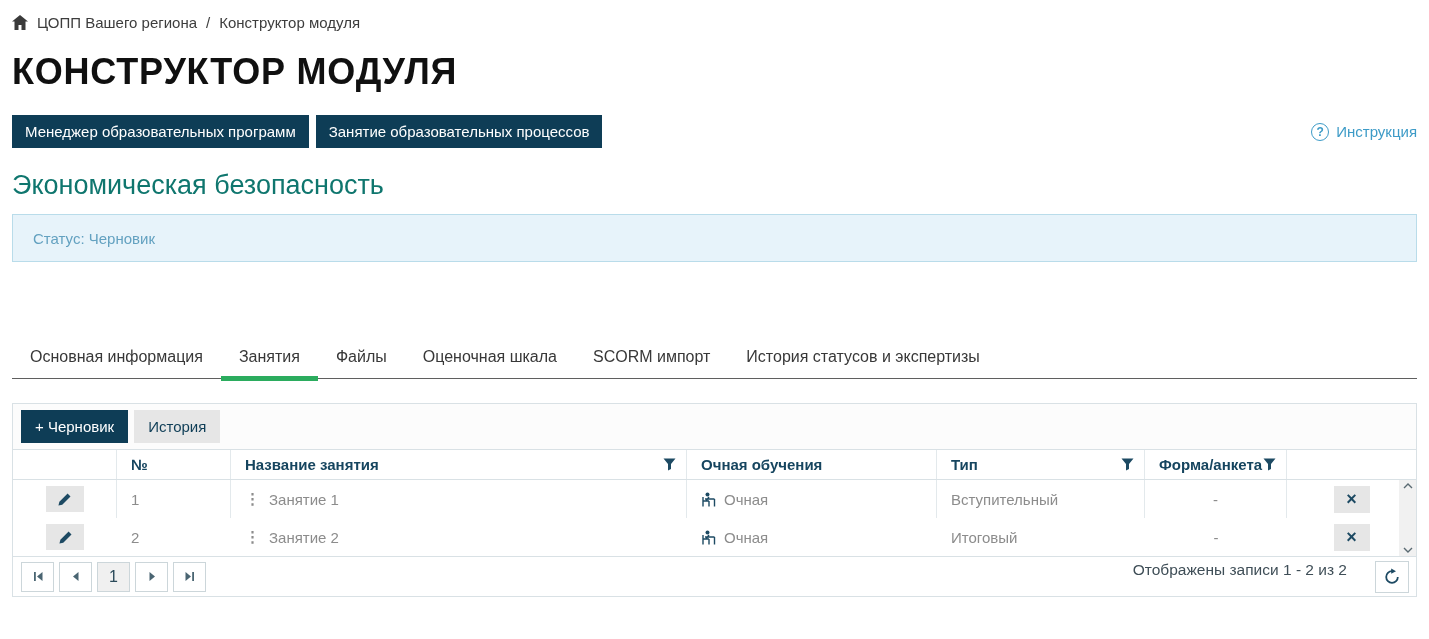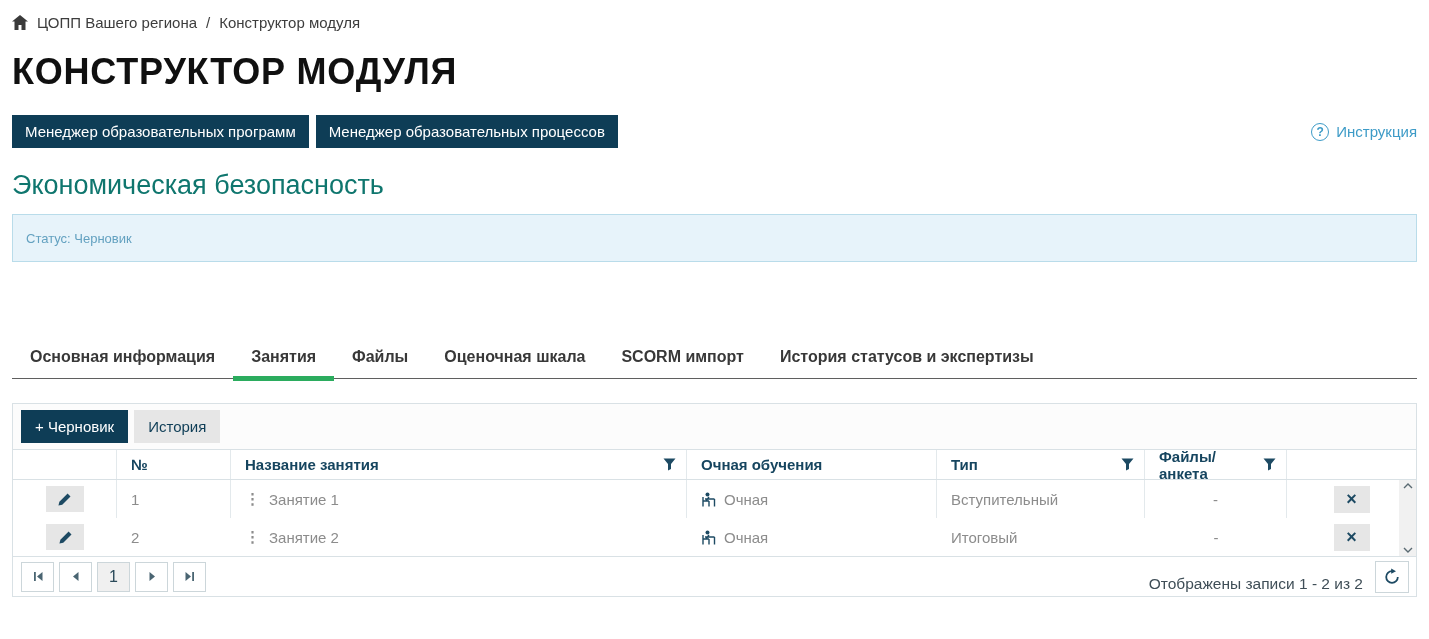--- a/index.html
+++ b/index.html
@@ -22,25 +22,25 @@
   .nav-row { display: flex; align-items: center; justify-content: space-between; margin-top: 22px; }
   .nav-buttons { display: flex; gap: 7px; }
   .btn-navy { background: #0e3d56; color: #fff; border: none; font-size: 15px; padding: 8px 13px; font-family: inherit; cursor: pointer; }
   .instruction { display: flex; align-items: center; gap: 7px; color: #3d9bc7; font-size: 15px; cursor: pointer; }
   .qmark { width: 18px; height: 18px; border: 1.5px solid #3d9bc7; border-radius: 50%; display: inline-flex; align-items: center; justify-content: center; font-size: 12px; font-weight: bold; }
 
   
   h2.module-name { margin: 20px 0 0 0; font-size: 27px; line-height: 34px; font-weight: 400; color: #0f766e; }
 
   
-  .status-bar { margin-top: 12px; height: 48px; background: #e7f3fa; border: 1px solid #b9dcea; display: flex; align-items: center; padding-left: 13px; font-size: 13px; color: #63a1c0; }
+  .status-bar { margin-top: 12px; height: 48px; background: #e7f3fa; border: 1px solid #b9dcea; display: flex; align-items: center; padding-left: 20px; font-size: 15px; color: #63a1c0; }
 
   
   .tabs { display: flex; align-items: flex-end; margin-top: 30px; border-bottom: 1px solid #5f5f5f; }
-  .tab { padding: 8px 18px 12px 18px; font-size: 16px; font-weight: 700; color: #383838; cursor: pointer; white-space: nowrap; }
+  .tab { padding: 8px 18px 12px 18px; font-size: 16px; font-weight: 400; color: #383838; cursor: pointer; white-space: nowrap; }
   .tab.active { border-bottom: 5px solid #2bac5e; margin-bottom: -3px; padding-bottom: 10px; margin-top: 48px; }
 
   
   .warning-box { margin-top: 21px; background: #fcf8e3; border: 1px solid #f2ecd2; padding: 16px 22px; font-size: 15px; color: #8e7d4e; }
 
   
   .grid { margin-top: 24px; border: 1px solid #d9e1e5; background: #fff; }
   .grid-toolbar { padding: 6px 8px; border-bottom: 1px solid #d9e1e5; background: #fcfcfc; display: flex; gap: 6px; }
   .btn-add { background: #0e3d56; color: #fff; border: none; font-size: 15px; padding: 8px 14px; font-family: inherit; cursor: pointer; }
   .btn-gray { background: #e6e6e6; color: #0e3d56; border: none; font-size: 15px; padding: 8px 14px; font-family: inherit; cursor: pointer; }
@@ -72,21 +72,21 @@
   .form-icon { margin-right: 6px; display: inline-flex; }
 
   
   .vscroll { position: absolute; top: 0; right: 0; width: 17px; height: 76px; background: #f1f1f1; display: flex; flex-direction: column; justify-content: space-between; align-items: center; padding: 3px 0; cursor: pointer; }
 
   
   .pager { border-top: 1px solid #d9e1e5; height: 40px; display: flex; align-items: center; justify-content: space-between; padding: 0 7px 0 8px; }
   .pager-left { display: flex; gap: 5px; }
   .pg-btn { width: 33px; height: 30px; background: #fff; border: 1px solid #ccd6da; display: inline-flex; align-items: center; justify-content: center; cursor: pointer; font-family: inherit; }
   .pg-btn.current { background: #f0f0f0; color: #2b4a5a; font-size: 16px; }
-  .pager-right { display: flex; align-items: flex-end; gap: 12px; }
+  .pager-right { display: flex; align-items: flex-start; gap: 28px; }
   .pager-summary { font-size: 15.5px; color: #3f4e57; }
   .refresh-btn { width: 34px; height: 32px; background: #fff; border: 1px solid #ccd6da; display: inline-flex; align-items: center; justify-content: center; cursor: pointer; }
 </style>
 </head>
 <body>
 
 <div class="page">
 
   <div class="breadcrumb">
     <span style="display:inline-flex">
@@ -97,21 +97,21 @@
     <span class="crumb">ЦОПП Вашего региона</span>
     <span class="sep">/</span>
     <span class="crumb">Конструктор модуля</span>
   </div>
 
   <h1 class="page-title">КОНСТРУКТОР МОДУЛЯ</h1>
 
   <div class="nav-row">
     <div class="nav-buttons">
       <button class="btn-navy">Менеджер образовательных программ</button>
-      <button class="btn-navy">Менеджер образовательных процессов</button>
+      <button class="btn-navy">Занятие образовательных процессов</button>
     </div>
     <div class="instruction">
       <span class="qmark">?</span>
       <span>Инструкция</span>
     </div>
   </div>
 
   <h2 class="module-name">Экономическая безопасность</h2>
 
   <div class="status-bar">
@@ -155,21 +155,21 @@
       <div class="th c-type">
         <span>Тип</span>
         <span class="spacer"></span>
         <span style="display:inline-flex">
           <svg width="13" height="13" viewBox="0 0 13 13">
               <path d="M0.5 0.5 H12.5 L8 6 V11 L5 12.5 V6 Z" fill="#1d4a63"></path>
             </svg>
         </span>
       </div>
       <div class="th c-test">
-        <span>Файлы/анкета</span>
+        <span>Форма/анкета</span>
         <span class="spacer"></span>
         <span style="display:inline-flex">
           <svg width="13" height="13" viewBox="0 0 13 13">
               <path d="M0.5 0.5 H12.5 L8 6 V11 L5 12.5 V6 Z" fill="#1d4a63"></path>
             </svg>
         </span>
       </div>
       <div class="th c-del"></div>
     </div>
 

